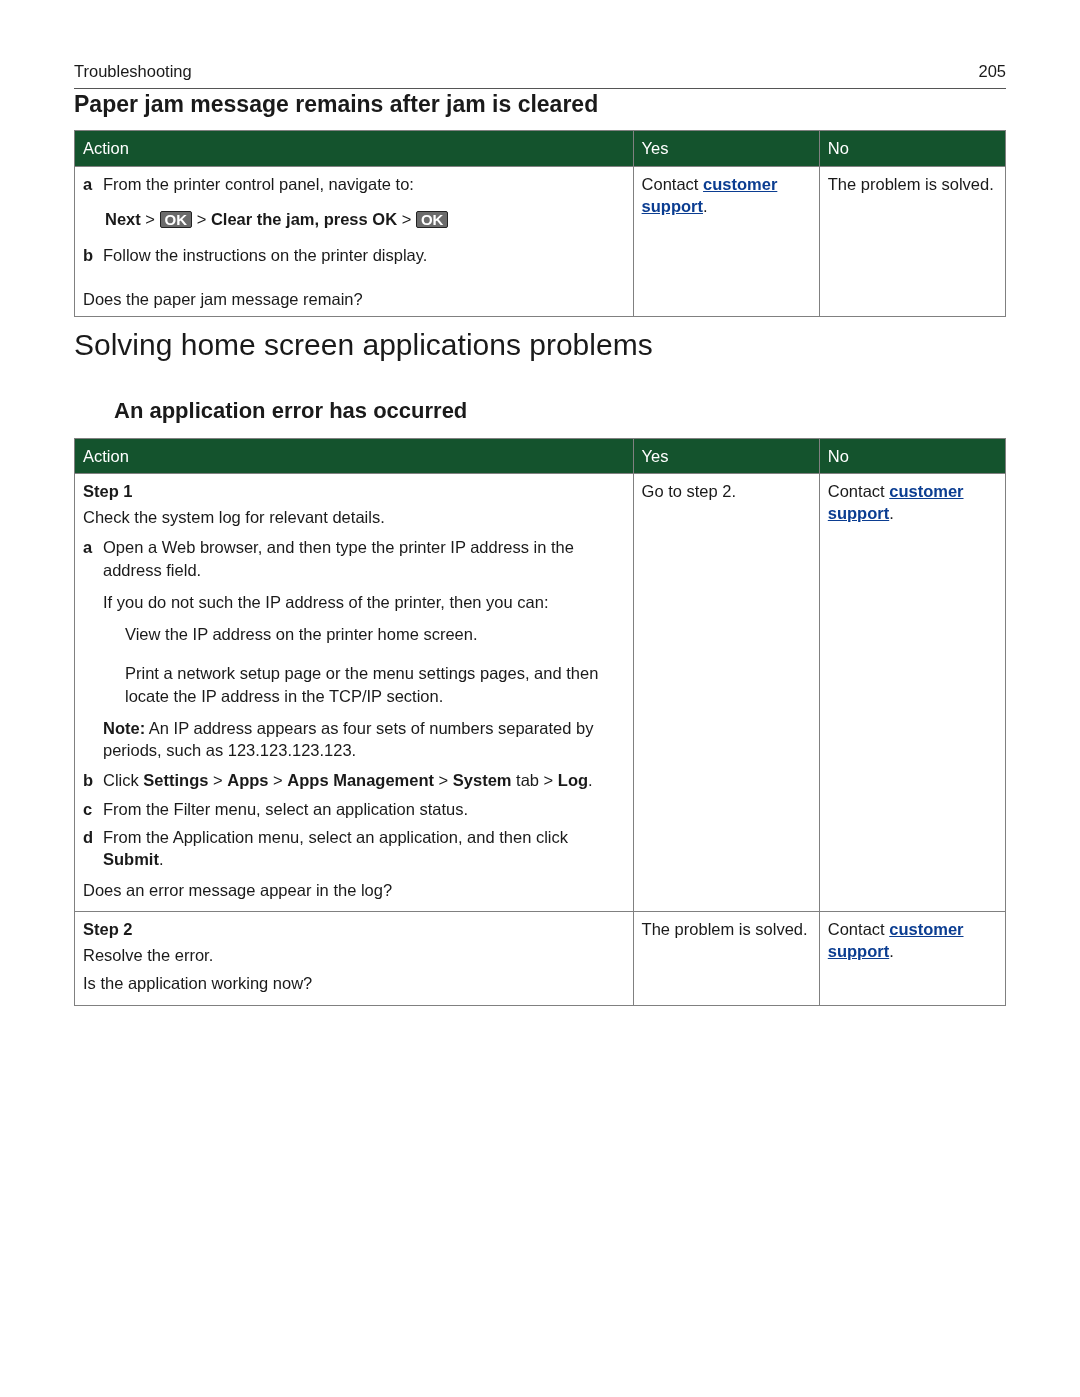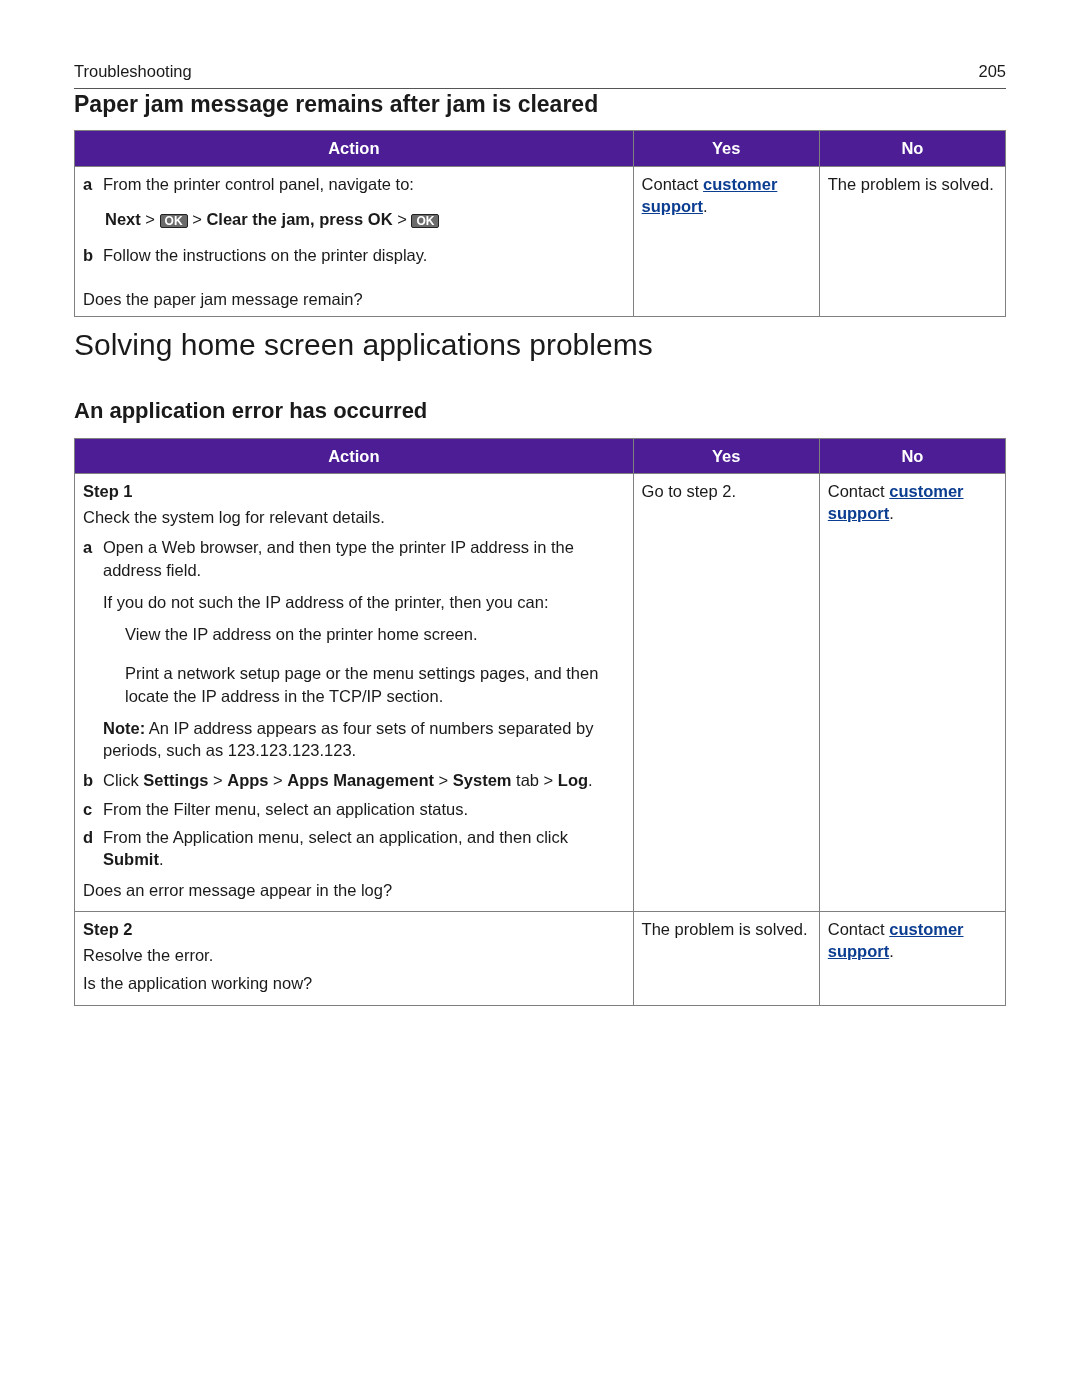--- a/index.html
+++ b/index.html
@@ -28,40 +28,40 @@
   }
   h1.main-title {
     font-weight: 400;
     font-size: 30px;
     margin-bottom: 30px;
   }
   h2.sub-title {
     font-weight: 700;
     font-size: 22px;
     margin-bottom: 12px;
+    margin-left: 40px;
   }
   table.tbl {
     width: 100%;
     border-collapse: collapse;
     border: 1px solid #808080;
     margin-bottom: 8px;
   }
   table.tbl th, table.tbl td {
     border: 1px solid #808080;
     padding: 6px 8px;
     text-align: left;
     vertical-align: top;
     font-weight: 400;
   }
   table.tbl th {
-    background: #4c1d95;
+    background: #14532d;
     color: #fff;
-    font-weight: 700;
+    font-weight: 400;
     font-size: 16.5px;
-    text-align: center;
   }
   .col-action { width: 54%; }
   .col-yes { width: 18%; }
   .col-no { width: 18%; }
   ol.ab { list-style: none; padding-left: 0; }
   ol.ab > li {
     display: flex;
     margin-bottom: 6px;
   }
   ol.ab > li .letter {
@@ -74,21 +74,21 @@
   .note-line { margin: 6px 0 2px 0; }
   .indent { padding-left: 22px; margin-top: 6px; }
   .indent2 { padding-left: 22px; margin-top: 6px; }
   .link { color: #0b3d91; text-decoration: underline; font-weight: 700; cursor: pointer; }
   .ok-btn {
     display: inline-block;
     background: #6b6b6b;
     border: 1px solid #222;
     color: #fff;
     font-weight: 700;
-    font-size: 12px;
+    font-size: 15px;
     padding: 0 4px;
     border-radius: 2px;
     line-height: 1;
     vertical-align: text-bottom;
   }
   .nav-line {
     margin: 8px 0 8px 22px;
     line-height: 2;
   }
   .b { font-weight: 700; }

